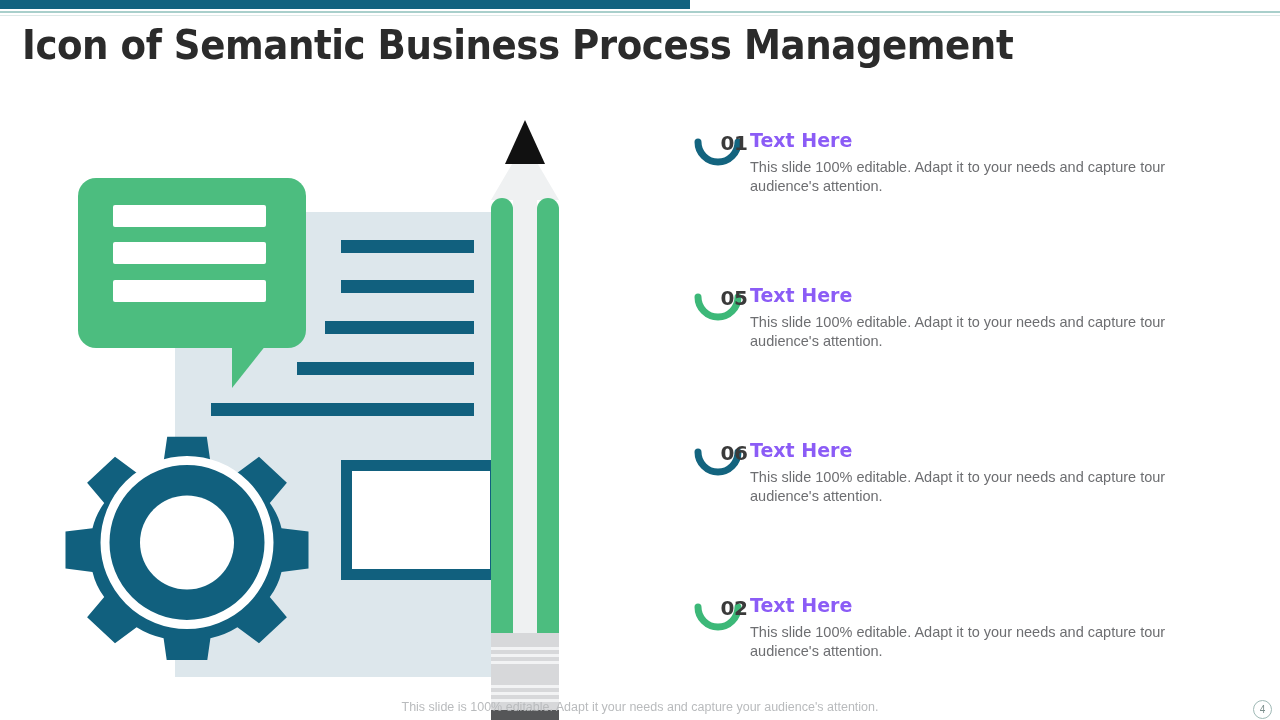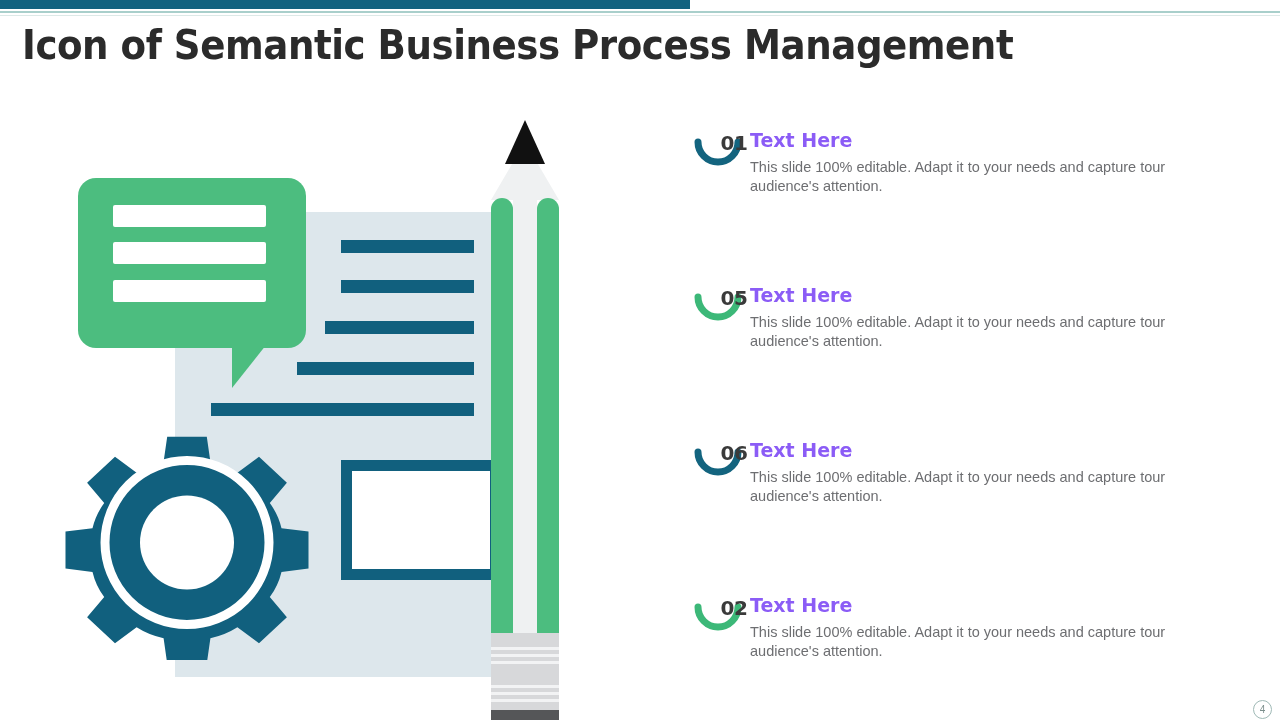--- a/index.html
+++ b/index.html
@@ -267,15 +267,16 @@
           <path d="M 4 14 A 20 20 0 0 0 44 14" fill="none" stroke="#3cb878" stroke-width="7" stroke-linecap="round"></path>
         </svg>
         <div class="badge-num">02</div>
       </div>
       <div class="item-title">Text Here</div>
       <div class="item-body">This slide 100% editable. Adapt it to your needs and capture tour audience's attention.</div>
     </div>
 
   </div>
 
+  <div class="footer-note">This slide is 100% editable. Adapt it your needs and capture your audience's attention.</div>
   <div class="page-num">4</div>
 
 </div>
 
 </body></html>

